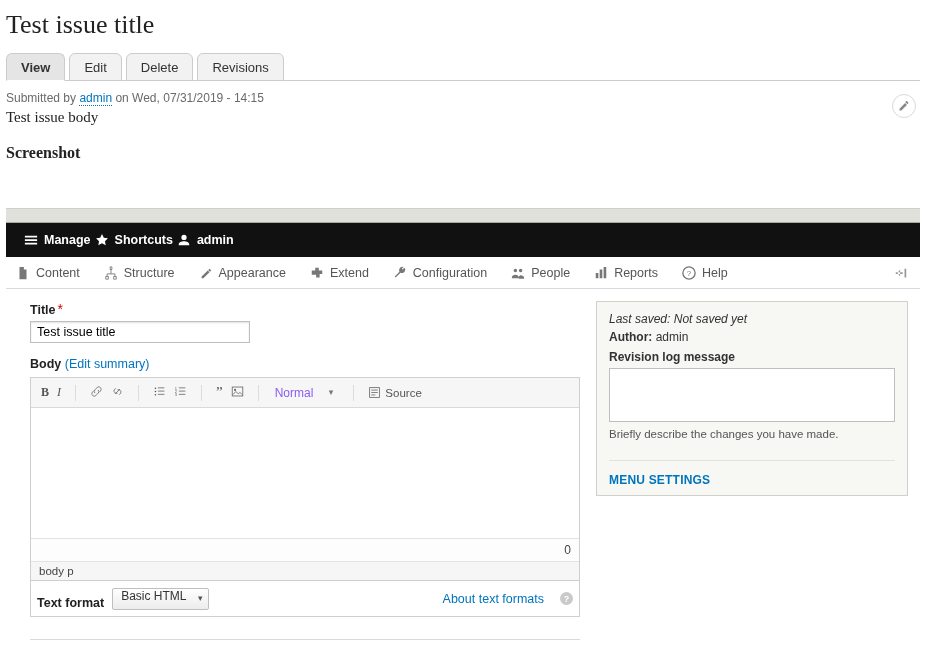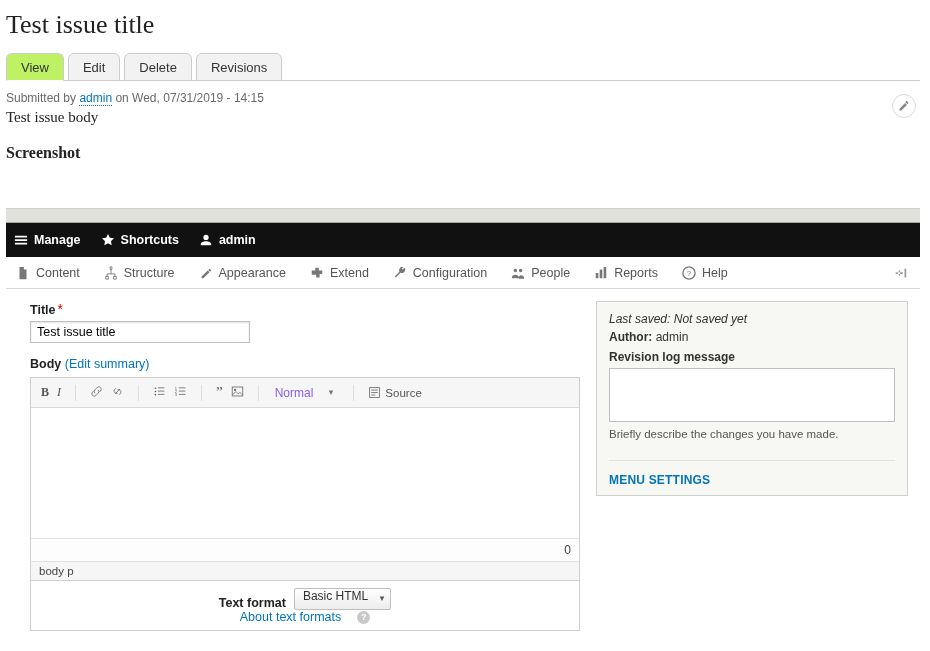--- a/index.html
+++ b/index.html
@@ -10,37 +10,37 @@
     color: #222;
     width: 930px;
   }
   .outer { padding: 6px 10px 20px 6px; }
   .page-title { font-size: 26px; font-weight: 400; margin: 4px 0 12px 0; }
   .tabs { display: flex; gap: 4px; font-family: "Lucida Grande","Lucida Sans Unicode",Arial,sans-serif; font-size: 13px; border-bottom: 1px solid #ccc; }
   .tab {
     padding: 6px 14px 5px; border: 1px solid #ccc; border-top-left-radius: 6px; border-top-right-radius: 6px;
     background: #f2f2f2; color: #333; cursor: pointer; position: relative; top: 1px;
   }
-  .tab.active { background: #bef264; border-bottom-color: #fff; font-weight: 400; }
+  .tab.active { background: #e5e5e5; border-bottom-color: #fff; font-weight: 700; }
   .meta { font-family: "Lucida Grande",Arial,sans-serif; color: #6a6a6a; font-size: 12px; margin: 10px 0 4px; }
   .meta a { color: #0074bd; text-decoration: none; border-bottom: 1px dotted #0074bd; }
   .body-text { font-family: Georgia, serif; font-size: 15px; margin: 4px 0 18px 0; }
   .section-h { font-family: Georgia, serif; font-size: 16px; font-weight: 700; margin: 6px 0 14px 0; }
   .edit-fab {
     position: absolute; right: 14px; top: 94px;
     width: 24px; height: 24px; border: 1px solid #d9d9d9; border-radius: 50%;
     display: flex; align-items: center; justify-content: center; background: #fff;
     color: #888; cursor: pointer; font-family: sans-serif;
   }
 
   
   .shot { margin-top: 46px; border-top: 1px solid #cfcfcf; font-family: "Lucida Grande","Lucida Sans Unicode",Arial,sans-serif; }
   .shot-topgap { height: 14px; background: #e1e1dc; border-bottom: 1px solid #a9a9a3; }
   .shot-black {
-    background: #111; color: #fff; padding: 0 8px; display: flex; align-items: center; gap: 20px;
+    background: #111; color: #fff; padding: 0 18px; display: flex; align-items: center; gap: 4px;
     font-size: 12.5px; height: 34px;
   }
   .tb-item { display: flex; align-items: center; gap: 6px; cursor: pointer; }
   .tb-item svg { width: 14px; height: 14px; }
   .tb-item .lbl { font-weight: 700; }
   .tb-item.manage .lbl { font-weight: 700; }
   .admin-tabs {
     background: #fff; border-bottom: 1px solid #d9d9d9; padding: 0 10px; display: flex; align-items: center;
     height: 32px; font-size: 12.5px; color: #333; justify-content: space-between;
   }
@@ -71,21 +71,21 @@
   .ck-toolbar .grp { display: flex; gap: 8px; align-items: center; }
   .ck-toolbar svg { width: 13px; height: 13px; fill: #555; }
   .ck-sep { width: 1px; height: 16px; background: #dcdcdc; }
   .ck-normal { font-size: 12px; color: #8b5cf6; padding: 0 26px 0 2px; position: relative; }
   .ck-normal::after { content: "▾"; font-size: 9px; position: absolute; right: 6px; top: 1px; color: #777; }
   .ck-source { display: flex; align-items: center; gap: 4px; font-size: 11.5px; color: #555; cursor: pointer; }
   .ck-area { height: 130px; background: #fff; }
   .ck-status { display: flex; justify-content: flex-end; align-items: center; padding: 4px 8px; border-top: 1px solid #e3e3e3; font-size: 12px; color: #444; background: #fdfdfd; }
   .ck-path { padding: 3px 8px; border-top: 1px solid #e3e3e3; background: #f6f6f6; font-size: 11.5px; color: #444; }
 
-  .fmt-row { display: flex; align-items: center; justify-content: space-between; border: 1px solid #cfcfcf; border-top: none; padding: 6px 6px; font-size: 12.5px; color: #333; flex-direction: column; }
+  .fmt-row { display: flex; align-items: center; justify-content: space-between; border: 1px solid #cfcfcf; border-top: none; padding: 6px 6px; font-size: 12.5px; color: #333; }
   .fmt-row .lhs { display: flex; align-items: center; gap: 8px; }
   .fmt-select {
     height: 22px; font-size: 12px; border: 1px solid #bfbfbf; background: linear-gradient(#fff,#ececec);
     padding: 0 22px 0 8px; position: relative; border-radius: 2px;
   }
   .fmt-select::after { content: "▾"; font-size: 9px; position: absolute; right: 6px; top: 4px; color: #555; }
   .about { color: #0074bd; cursor: pointer; display: flex; align-items: center; gap: 16px; }
   .qmark-circ { width: 13px; height: 13px; border-radius: 50%; background: #c9c9c9; display: inline-flex; align-items: center; justify-content: center; color: #fff; font-size: 9px; font-weight: 700; }
 
   .hr { border: none; border-top: 1px solid #d9d9d9; margin: 22px 0 14px 0; }

